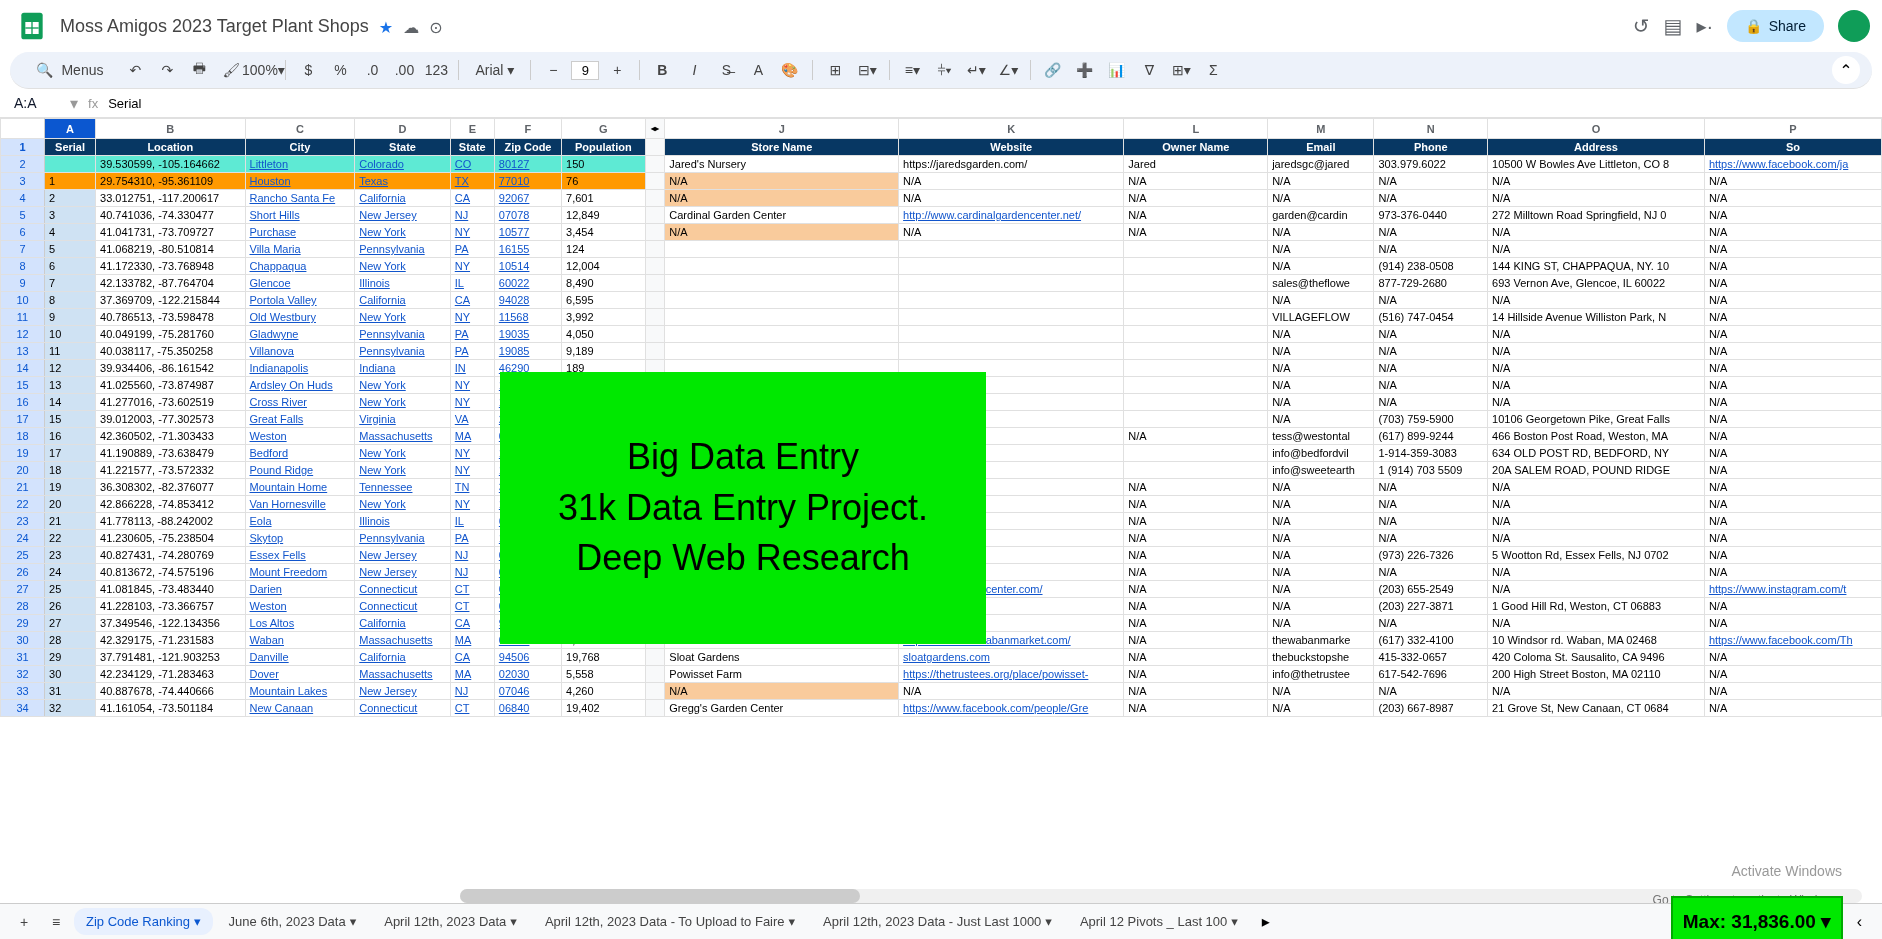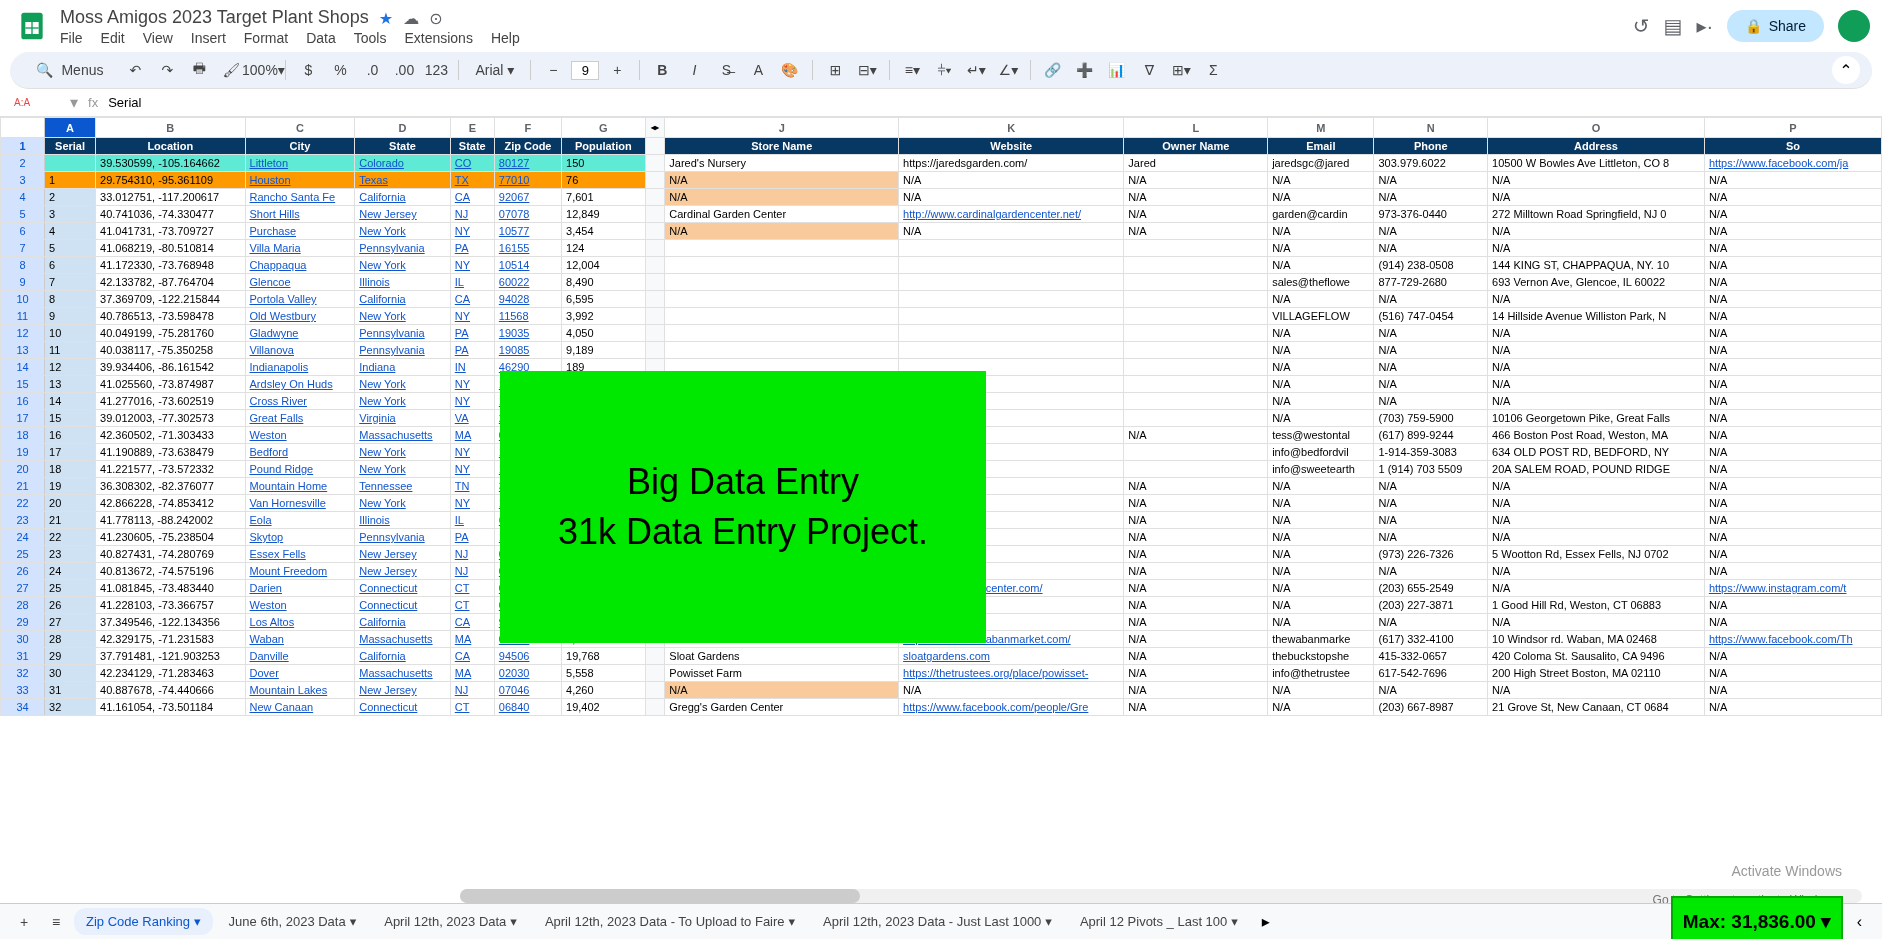--- a/index.html
+++ b/index.html
@@ -17,21 +17,21 @@
 .share-btn{background:#c2e7ff;color:#001d35;border:none;border-radius:20px;padding:8px 18px;font-size:14px;font-weight:500;display:flex;align-items:center;gap:6px;cursor:pointer}
 .avatar{width:32px;height:32px;border-radius:50%;background:#0f9d58}
 .toolbar{display:flex;align-items:center;padding:4px 12px;gap:4px;border-bottom:1px solid #e0e0e0;background:#edf2fa;border-radius:30px;margin:0 10px}
 .search-menu{background:transparent;border:none;border-radius:20px;padding:6px 14px;display:flex;align-items:center;gap:8px;font-size:14px;color:#444}
 .tool-btn{width:28px;height:28px;display:flex;align-items:center;justify-content:center;cursor:pointer;color:#444;font-size:14px}
 .tool-sep{width:1px;height:20px;background:#ccc;margin:0 4px}
 .font-sel{padding:2px 8px;font-size:14px;color:#444}
 .size-box{width:28px;text-align:center;border:1px solid #ccc;font-size:13px;padding:1px}
 .expand-btn{margin-left:auto;width:28px;height:28px;display:flex;align-items:center;justify-content:center;background:#fff;border-radius:50%;cursor:pointer}
 .formula-row{display:flex;align-items:center;border-bottom:1px solid #e0e0e0;padding:4px 10px}
-.cell-ref{width:60px;font-size:10px;padding:2px 4px;color:#ef4444}
+.cell-ref{width:60px;font-size:14px;padding:2px 4px;color:#0f172a}
 .fx{color:#999;margin:0 10px;font-size:13px}
 .formula-val{font-size:13px}
 .sheet{position:relative;overflow:hidden;height:620px}
 table{border-collapse:collapse;font-size:11px;width:100%}
 th,td{border:1px solid #e0e0e0;padding:2px 4px;height:17px;overflow:hidden;white-space:nowrap;text-align:left;vertical-align:middle}
 .rownum{background:#fff;text-align:center;width:38px;color:#5f6368;font-size:11px;border-right:1px solid #ccc}
 .colhead{background:#fff;text-align:center;color:#5f6368;font-size:11px;height:20px}
 .colhead.sel{background:#0b57d0;color:#fff}
 .rownum.sel{background:#d3e3fd;color:#0b57d0}
 .hdr{background:#073763;color:#fff;font-weight:bold;text-align:center}
@@ -65,31 +65,20 @@
         <line x1="12" y1="9" x2="12" y2="18" stroke="#0f9d58"></line>
         <line x1="7" y1="13.5" x2="17" y2="13.5" stroke="#0f9d58"></line>
       </svg>
   </div>
   <div class="title-area">
     <div class="title-row">
       <span class="doc-title">Moss Amigos 2023 Target Plant Shops</span>
       <span class="star">★</span>
       <span style="color:#5f6368">☁</span>
       <span style="color:#5f6368">⊙</span>
-    </div>
-    <div class="menu-bar">
-      <span>File</span>
-      <span>Edit</span>
-      <span>View</span>
-      <span>Insert</span>
-      <span>Format</span>
-      <span>Data</span>
-      <span>Tools</span>
-      <span>Extensions</span>
-      <span>Help</span>
     </div>
   </div>
   <div class="header-right">
     <span style="font-size:20px;color:#5f6368">↺</span>
     <span style="font-size:20px;color:#5f6368">▤</span>
     <span style="font-size:20px;color:#5f6368">▸·</span>
     <button class="share-btn">
         <span>🔒</span>
         <span>Share</span>
       </button>
@@ -788,20 +777,21 @@
   <td>(203) 667-8987</td>
   <td>21 Grove St, New Canaan, CT 0684</td>
   <td>N/A</td>
         </tr>
       </tbody>
 </table>
 
 <div class="overlay">
   <div>Big Data Entry</div>
   <div>31k Data Entry Project.</div>
+  <div>Deep Web Research</div>
 </div>
 </div>
 
 <div class="hscroll">
     <div class="hscroll-thumb"></div>
   </div>
 
 <div class="watermark">Activate Windows</div>
 <div class="watermark2">Go to Settings to activate Windows.</div>
 

